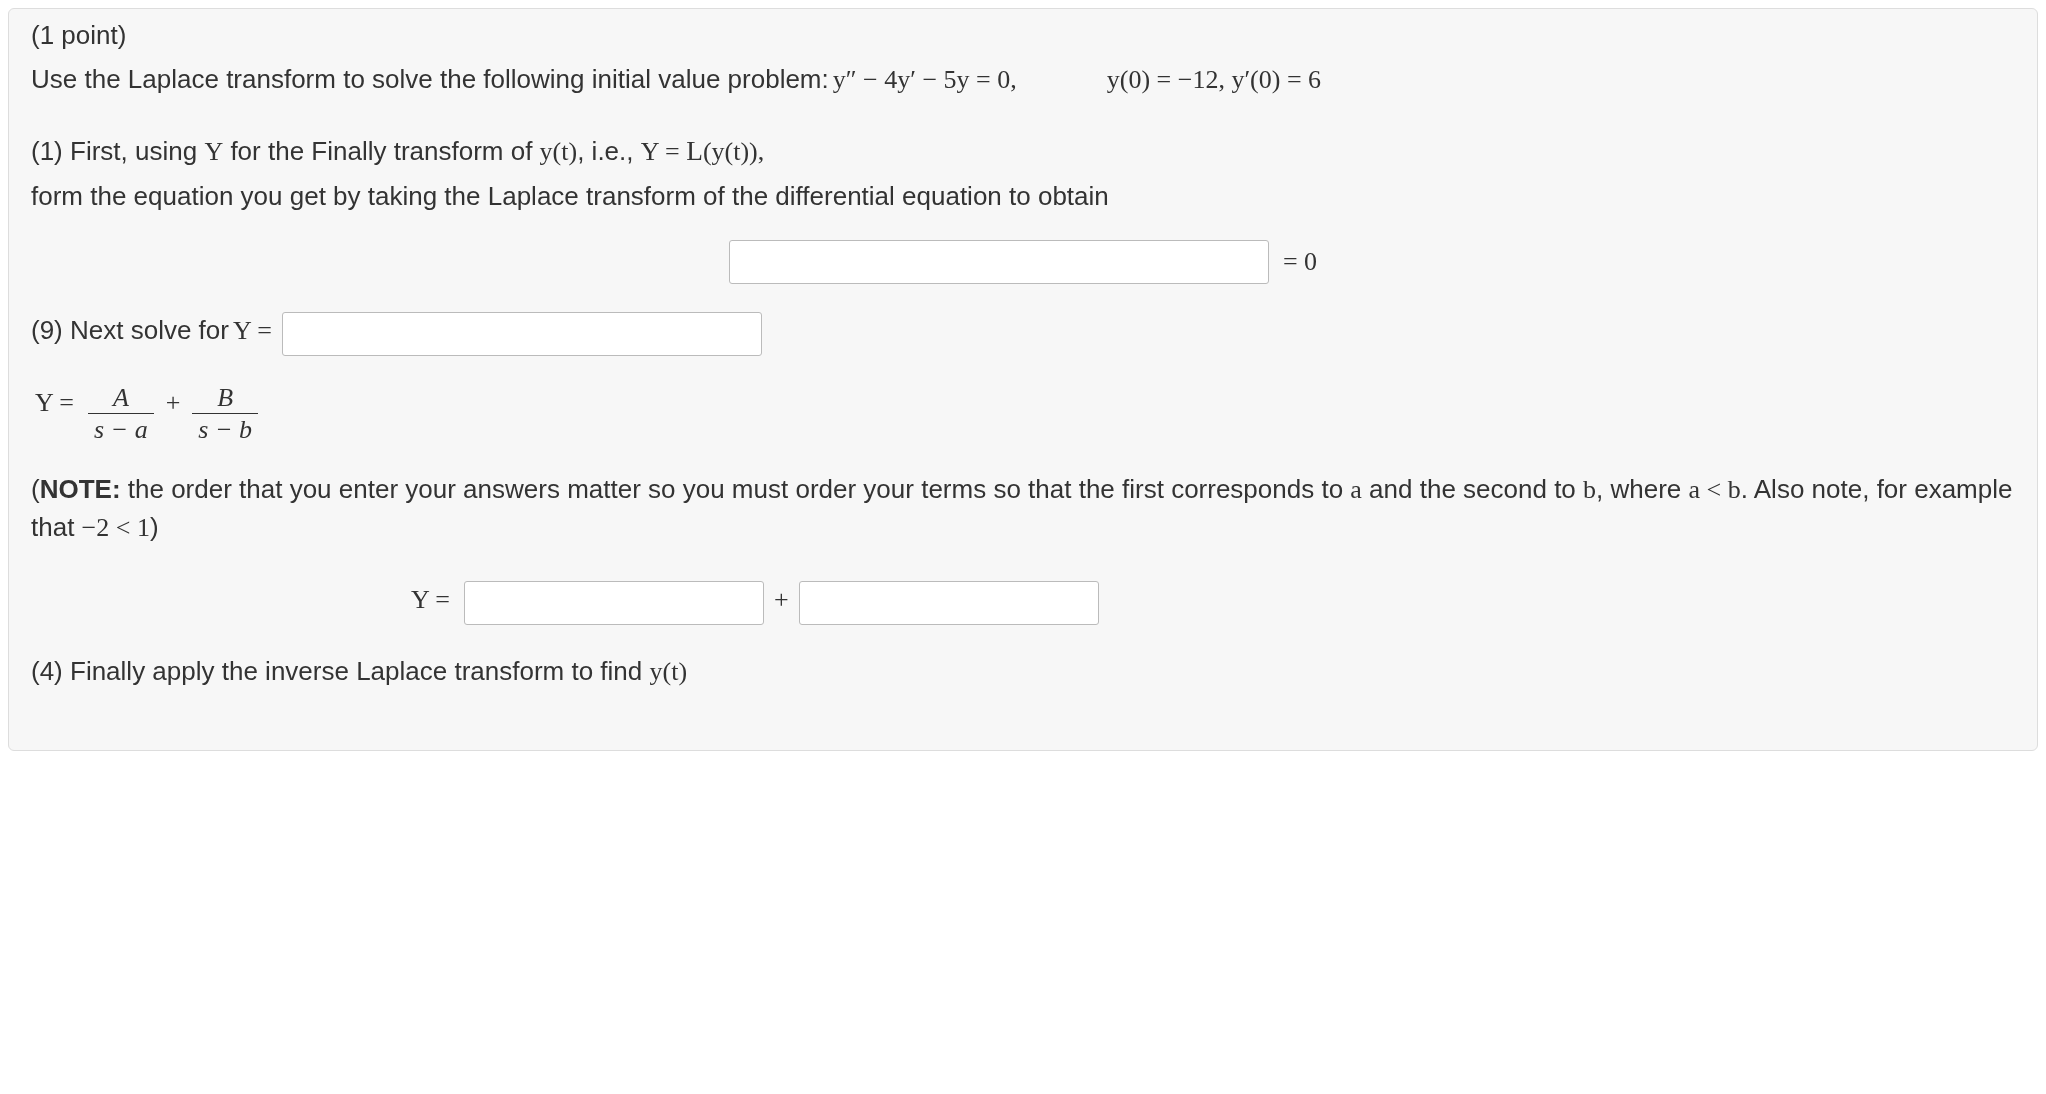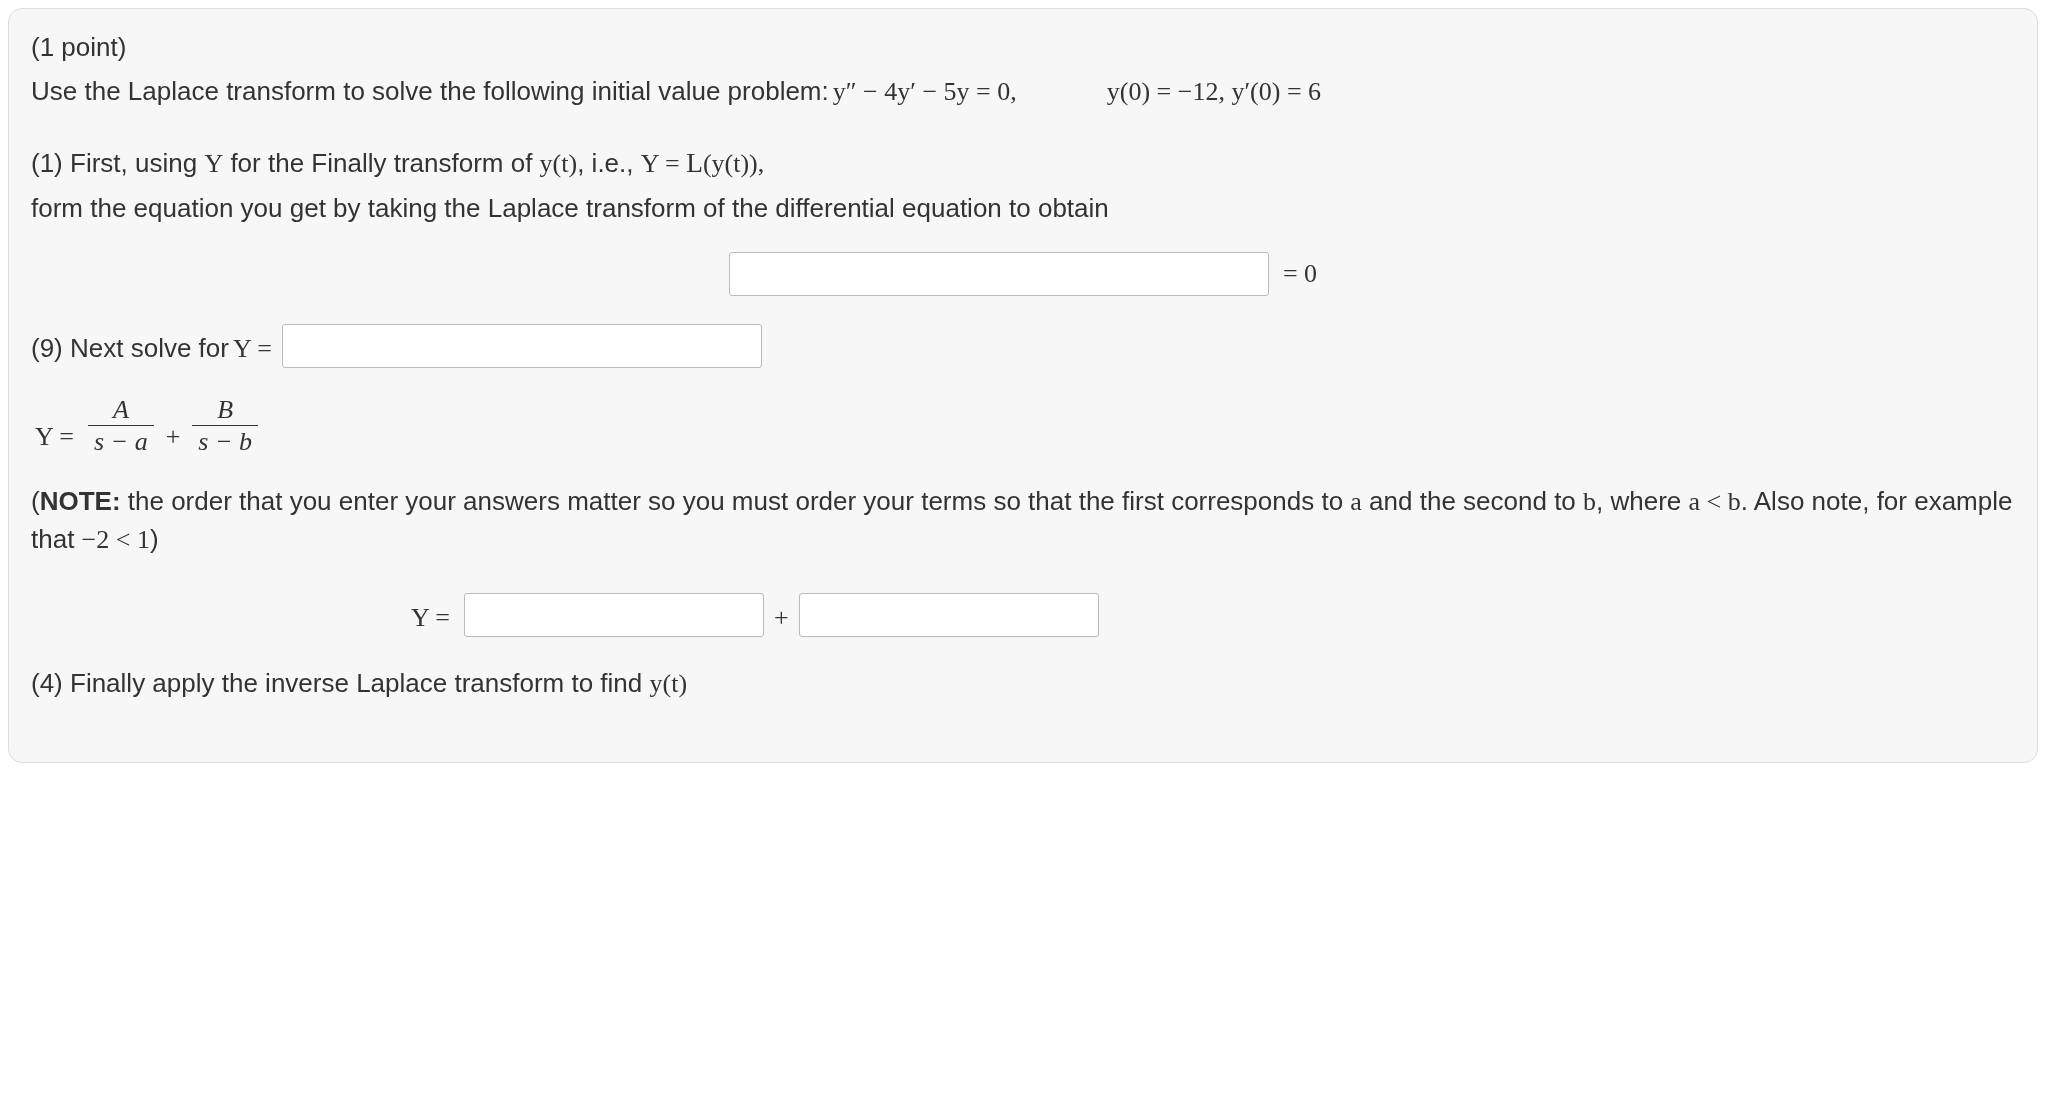--- a/index.html
+++ b/index.html
@@ -5,24 +5,24 @@
   html, body {
     margin: 0;
     padding: 0;
     font-family: Arial, Helvetica, sans-serif;
     font-size: 26px;
     color: #333;
     background: #fff;
   }
   .problem-card {
     border: 1px solid #ddd;
-    border-radius: 14px;
+    border-radius: 6px;
     background: #f7f7f7;
     margin: 8px;
-    padding: 20px 22px 36px 22px;
+    padding: 8px 22px 36px 22px;
     box-sizing: border-box;
     line-height: 1.45;
   }
   .line {
     margin-bottom: 6px;
   }
   .gap { height: 18px; }
   .gap-lg { height: 28px; }
   input.answer {
     font-size: 26px;
@@ -33,21 +33,21 @@
     background: #fff;
     box-sizing: border-box;
     vertical-align: middle;
   }
   .w-lg { width: 540px; }
   .w-md { width: 480px; }
   .w-sm { width: 300px; }
   .w-xs { width: 270px; }
   .row-inline {
     display: flex;
-    align-items: flex-end;
+    align-items: flex-start;
     flex-wrap: wrap;
   }
   .centered {
     display: flex;
     align-items: center;
     justify-content: center;
   }
   .math-i { font-family: "Times New Roman", Times, serif; }
   .math-up { font-family: "Times New Roman", Times, serif; }
   .script { font-family: "Brush Script MT", "Segoe Script", cursive, "Times New Roman"; font-size: 1.05em; }

